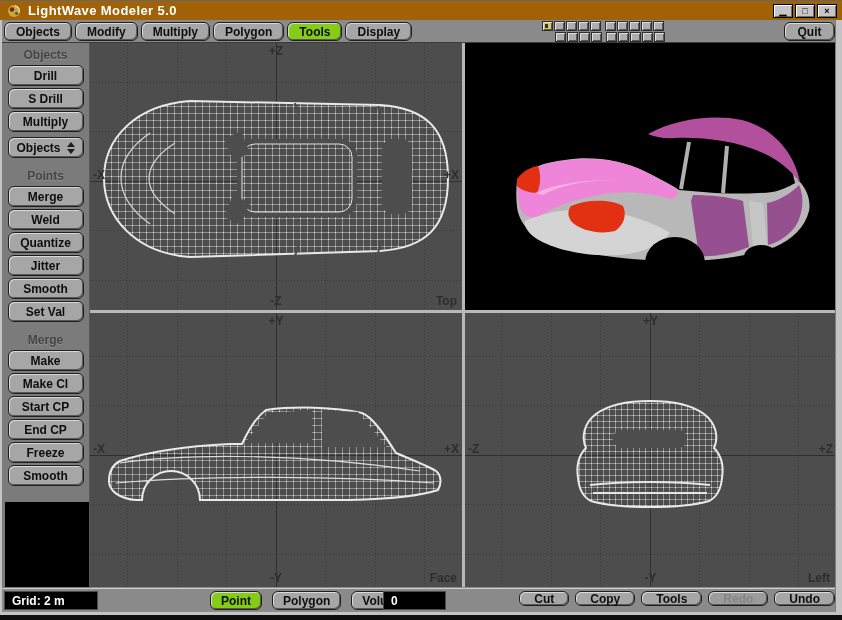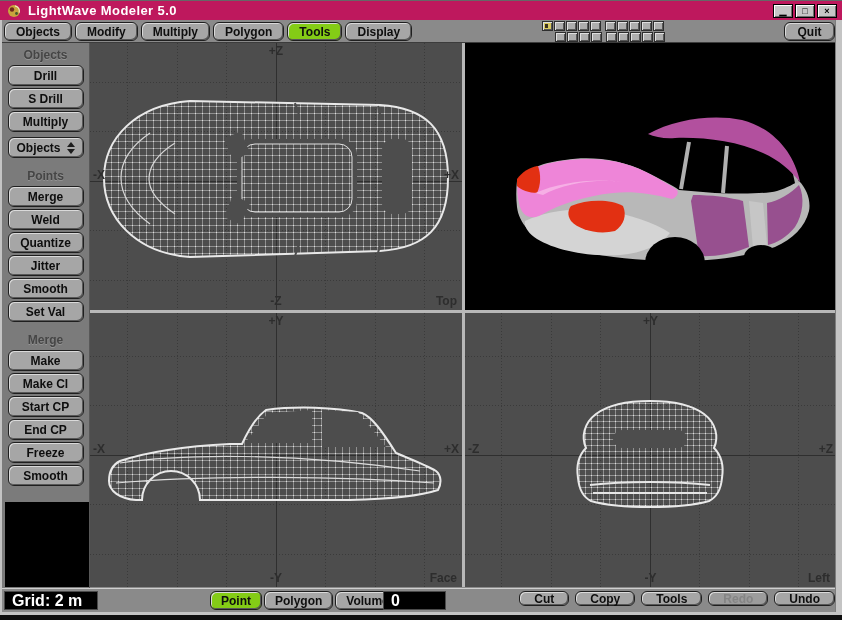--- a/index.html
+++ b/index.html
@@ -1,21 +1,21 @@
 <!DOCTYPE html>
 <html><head>
 <meta charset="utf-8">
 <style>
   * { margin:0; padding:0; box-sizing:border-box; }
   html,body { width:842px; height:620px; overflow:hidden; background:#000;
               font-family:"Liberation Sans", sans-serif; }
   .win { position:absolute; left:0; top:0; width:842px; height:620px; background:#8a8a8a; }
 
   
-  .titlebar { position:absolute; left:0; top:0; width:842px; height:20px; background:#be185d;
+  .titlebar { position:absolute; left:0; top:0; width:842px; height:20px; background:#a16207;
               display:flex; align-items:center; gap:7px; padding-left:7px; border-top:1px solid #666; }
   .appicon { width:14px; height:14px; display:inline-block; }
   .title { color:#fff; font-weight:bold; font-size:13px; letter-spacing:.4px; }
   .win-controls { position:absolute; right:5px; top:3px; display:flex; gap:2px; }
   .win-btn { width:20px; height:14px; background:#c6c6c6; border:1px solid #000;
              box-shadow: inset 1px 1px 0 #fff, inset -1px -1px 0 #6e6e6e;
              font-size:9px; line-height:12px; text-align:center; font-weight:bold; color:#000; cursor:default; }
 
   
   .lwbtn { display:flex; align-items:center; justify-content:center;
@@ -61,26 +61,26 @@
                display:grid; grid-template-columns:372px 371px; grid-template-rows:267px 274px;
                gap:3px; background:#b8b8b8; }
   .vp { position:relative; background:#4d4d4d; overflow:hidden; }
   .vp.black { background:#000; }
   .vp svg { position:absolute; left:0; top:0; }
   .vlabel { position:absolute; color:#2d2d2d; font-size:12px; font-weight:bold; z-index:3; }
 
   
   .bottombar { position:absolute; left:0; top:588px; width:842px; height:24px; background:#8a8a8a;
                border-top:1px solid #cfcfcf; }
-  .blackfield { position:absolute; background:#000; color:#fff; font-weight:bold; font-size:16px;
+  .blackfield { position:absolute; background:#000; color:#fff; font-weight:bold; font-size:12px;
                 display:flex; align-items:center; padding:0 7px; border:1px solid #4a4a4a;
                 box-shadow: inset 1px 1px 2px #000; }
   .gridfield { left:4px; top:2px; width:94px; height:19px; }
   .counter { left:383px; top:2px; width:63px; height:19px; }
-  .modes { position:absolute; left:210px; top:2px; display:flex; gap:2px; }
+  .modes { position:absolute; left:210px; top:2px; display:flex; gap:10px; }
   .modes .lwbtn { height:19px; padding:0 10px; }
   .actions { position:absolute; right:7px; top:2px; display:flex; gap:6px; }
   .actions .lwbtn { height:15px; padding:0 14px; }
 
   
   .edgeL { position:absolute; left:0; top:20px; width:2px; height:592px; background:#c4c4c4; }
   .edgeR { position:absolute; left:835px; top:20px; width:7px; height:592px; background:#c4c4c4; border-left:1px solid #7d7d7d; }
   .bedge { position:absolute; left:0; top:612px; width:842px; height:3px; background:#c4c4c4; }
   .desk  { position:absolute; left:0; top:615px; width:842px; height:5px; background:#0e0e0e; }
 </style>

